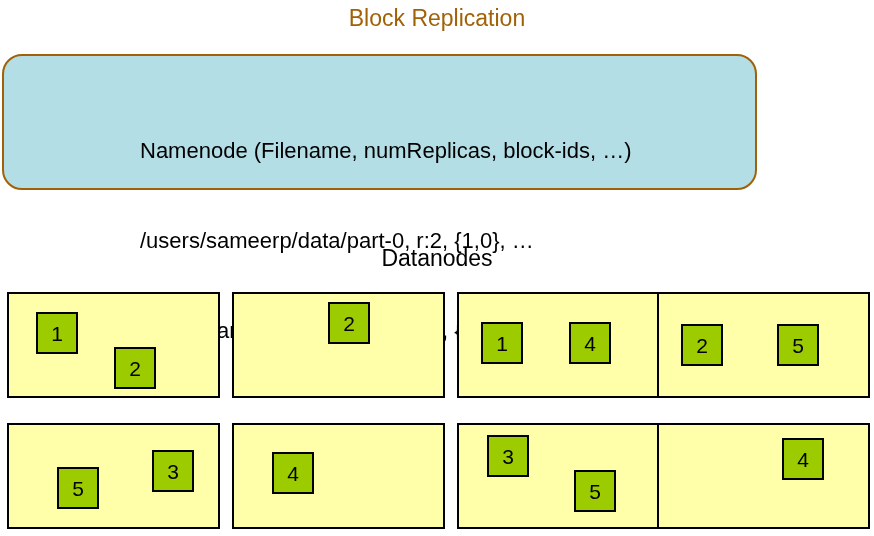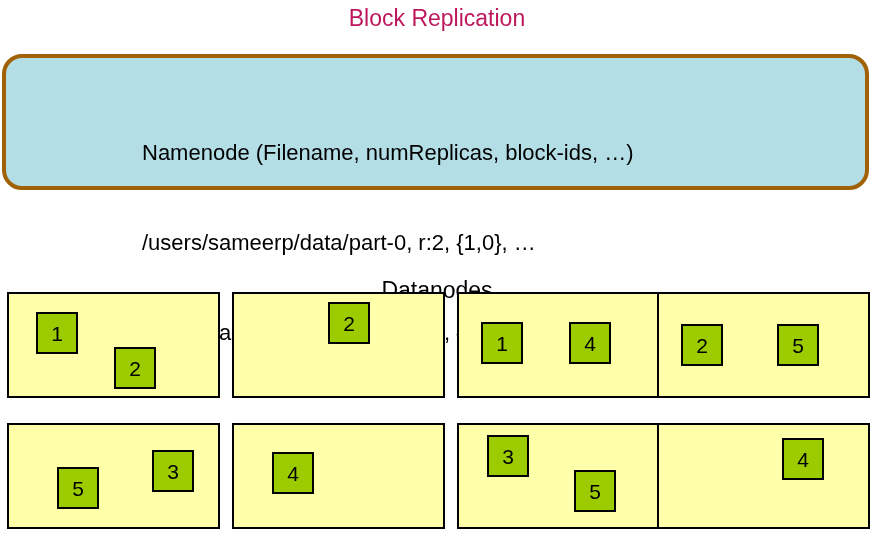--- a/index.html
+++ b/index.html
@@ -18,34 +18,34 @@
 
   
   #diagram-title {
     position: absolute;
     left: 0;
     top: 4px;
     width: 874px;
     text-align: center;
     font-size: 23px;
     line-height: 28px;
-    color: #be185d;
+    color: #a16207;
     white-space: nowrap;
   }
 
   
   #namenode-panel {
     position: absolute;
     left: 2px;
     top: 54px;
-    width: 867px;
+    width: 755px;
     height: 136px;
     box-sizing: border-box;
     background: #b3dee5;
-    border: 4px solid #a16207;
+    border: 2px solid #a16207;
     border-radius: 20px;
   }
   #namenode-text {
     position: absolute;
     left: 136px;
     top: 20px;
     font-size: 22px;
     line-height: 30px;
     white-space: pre;
     color: #000000;
@@ -58,21 +58,20 @@
   
   #datanodes-label {
     position: absolute;
     left: 0;
     top: 244px;
     width: 874px;
     text-align: center;
     font-size: 23px;
     line-height: 28px;
     white-space: nowrap;
-    margin-top: 32px;
   }
 
   
   #datanode-grid {
     position: absolute;
     left: 7px;
     top: 292px;
     width: 860px;
     height: 238px;
   }

